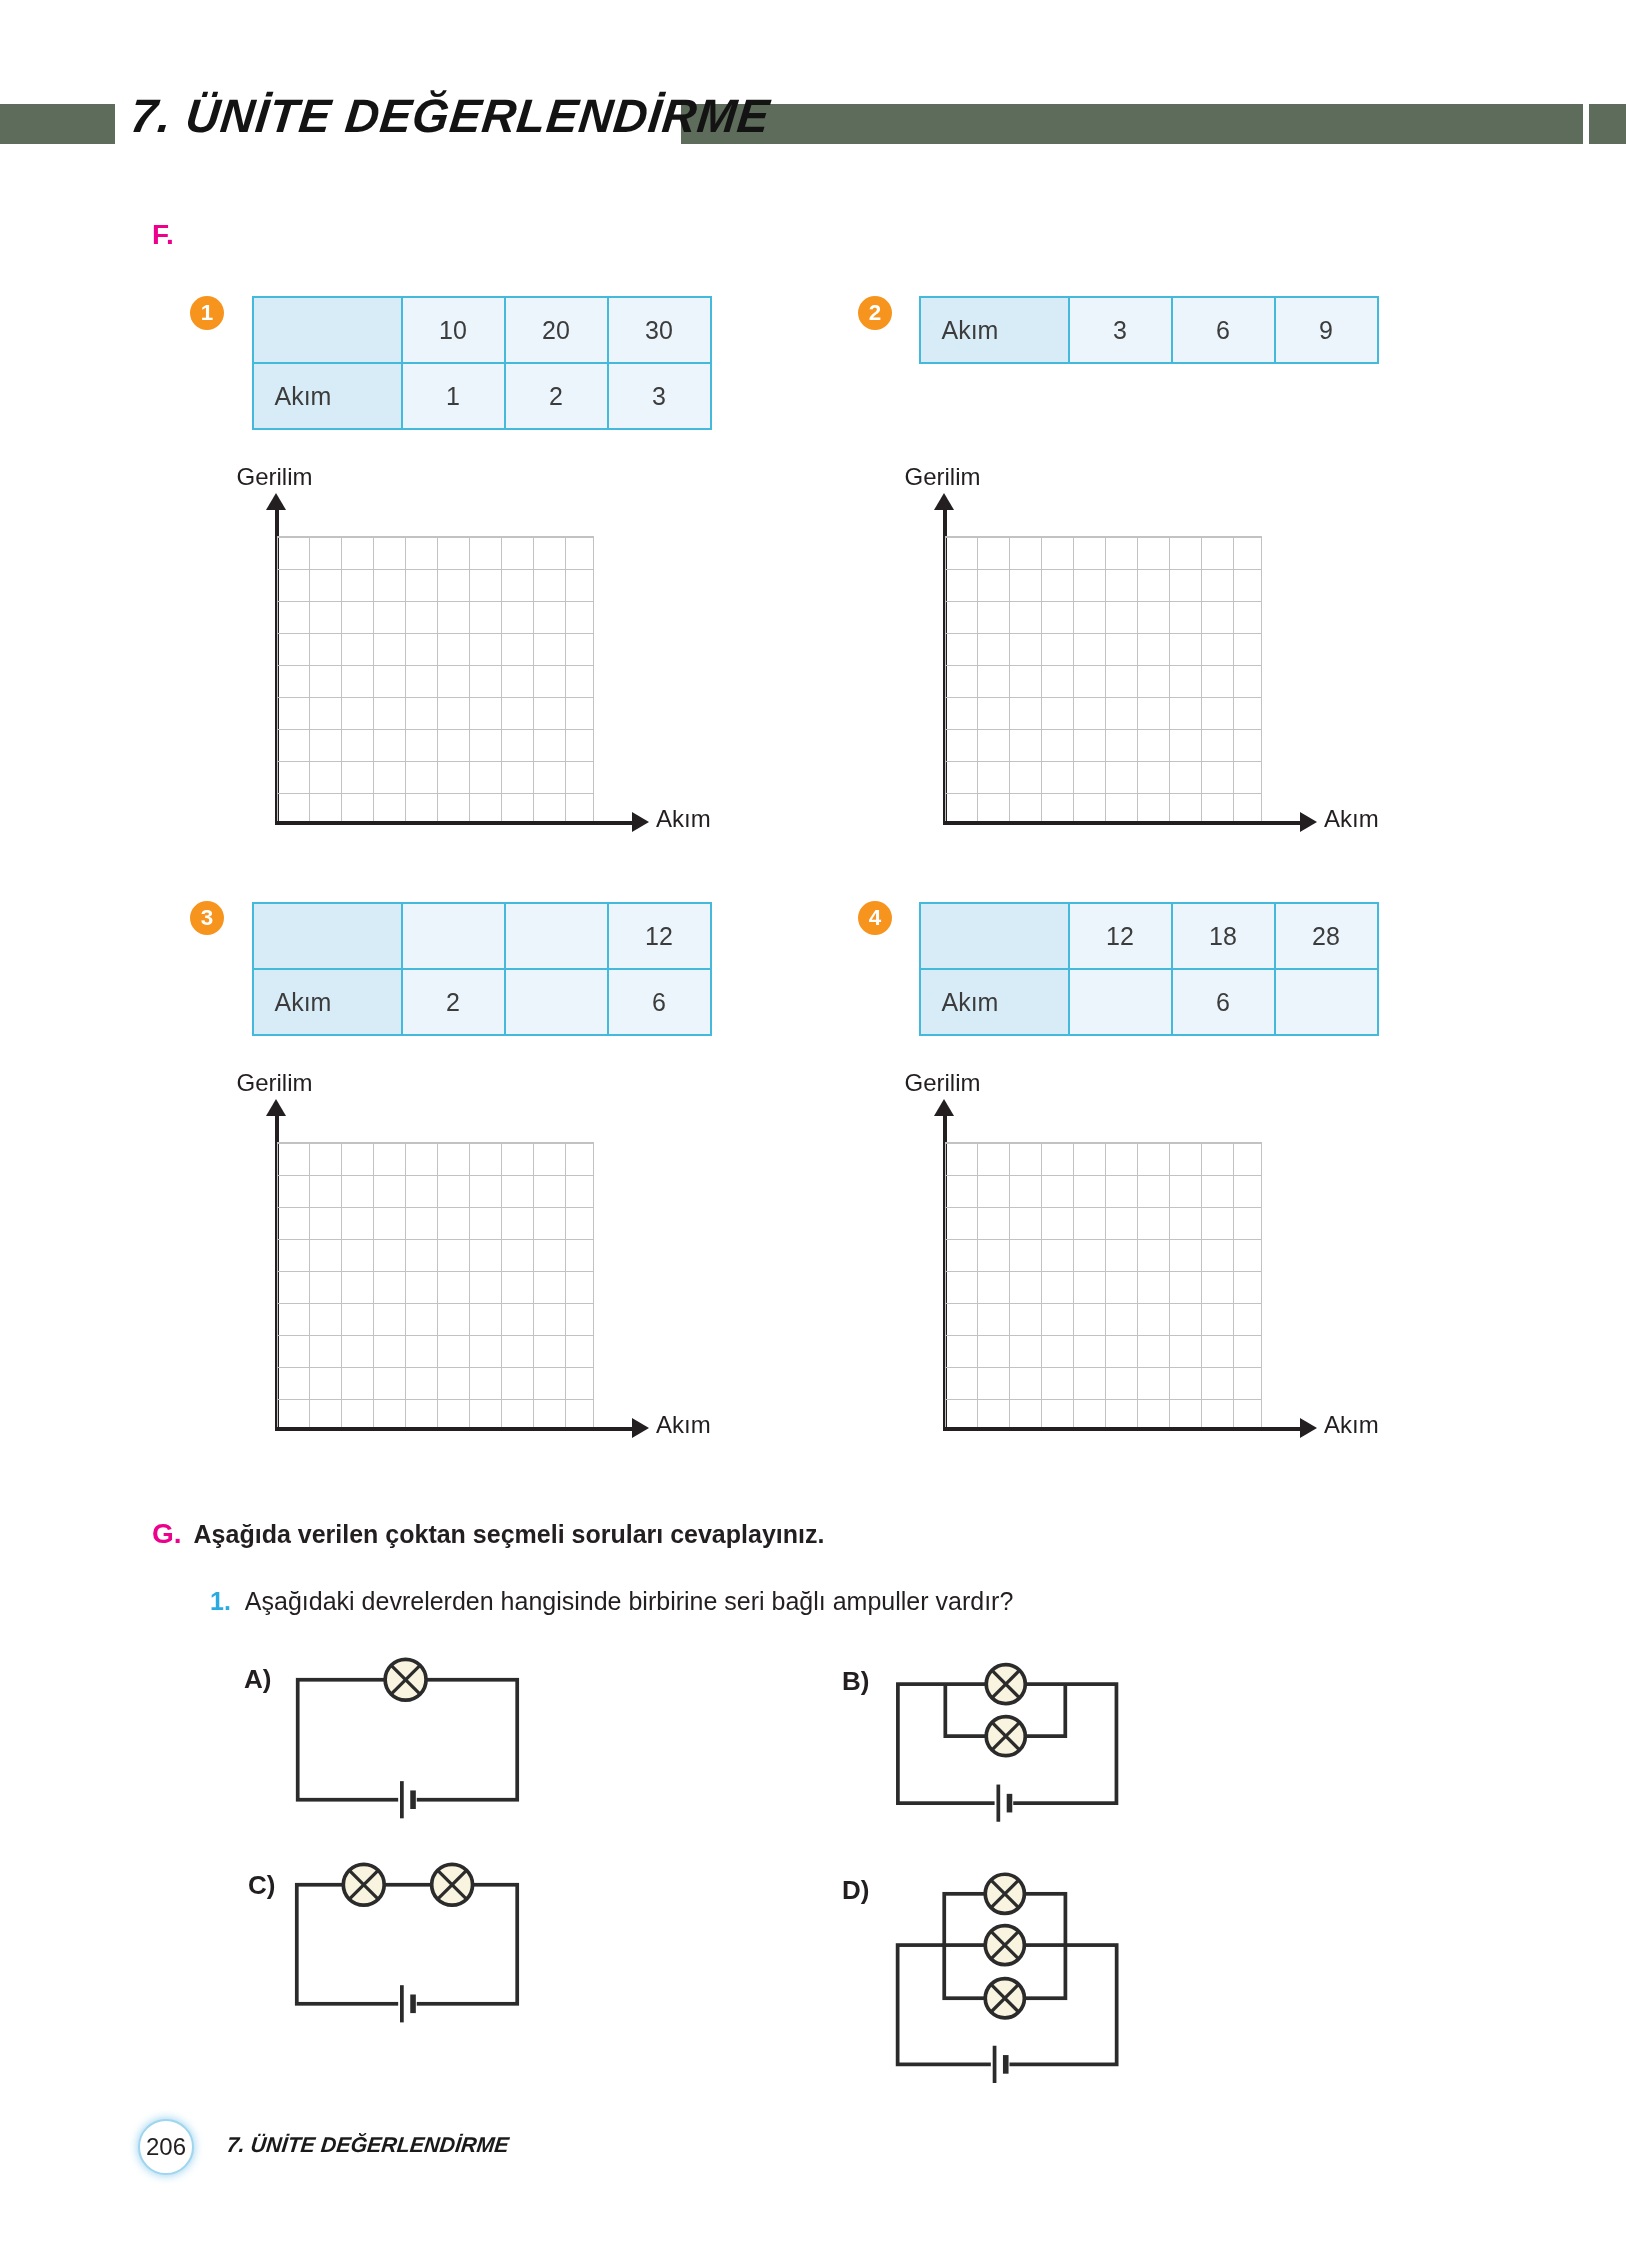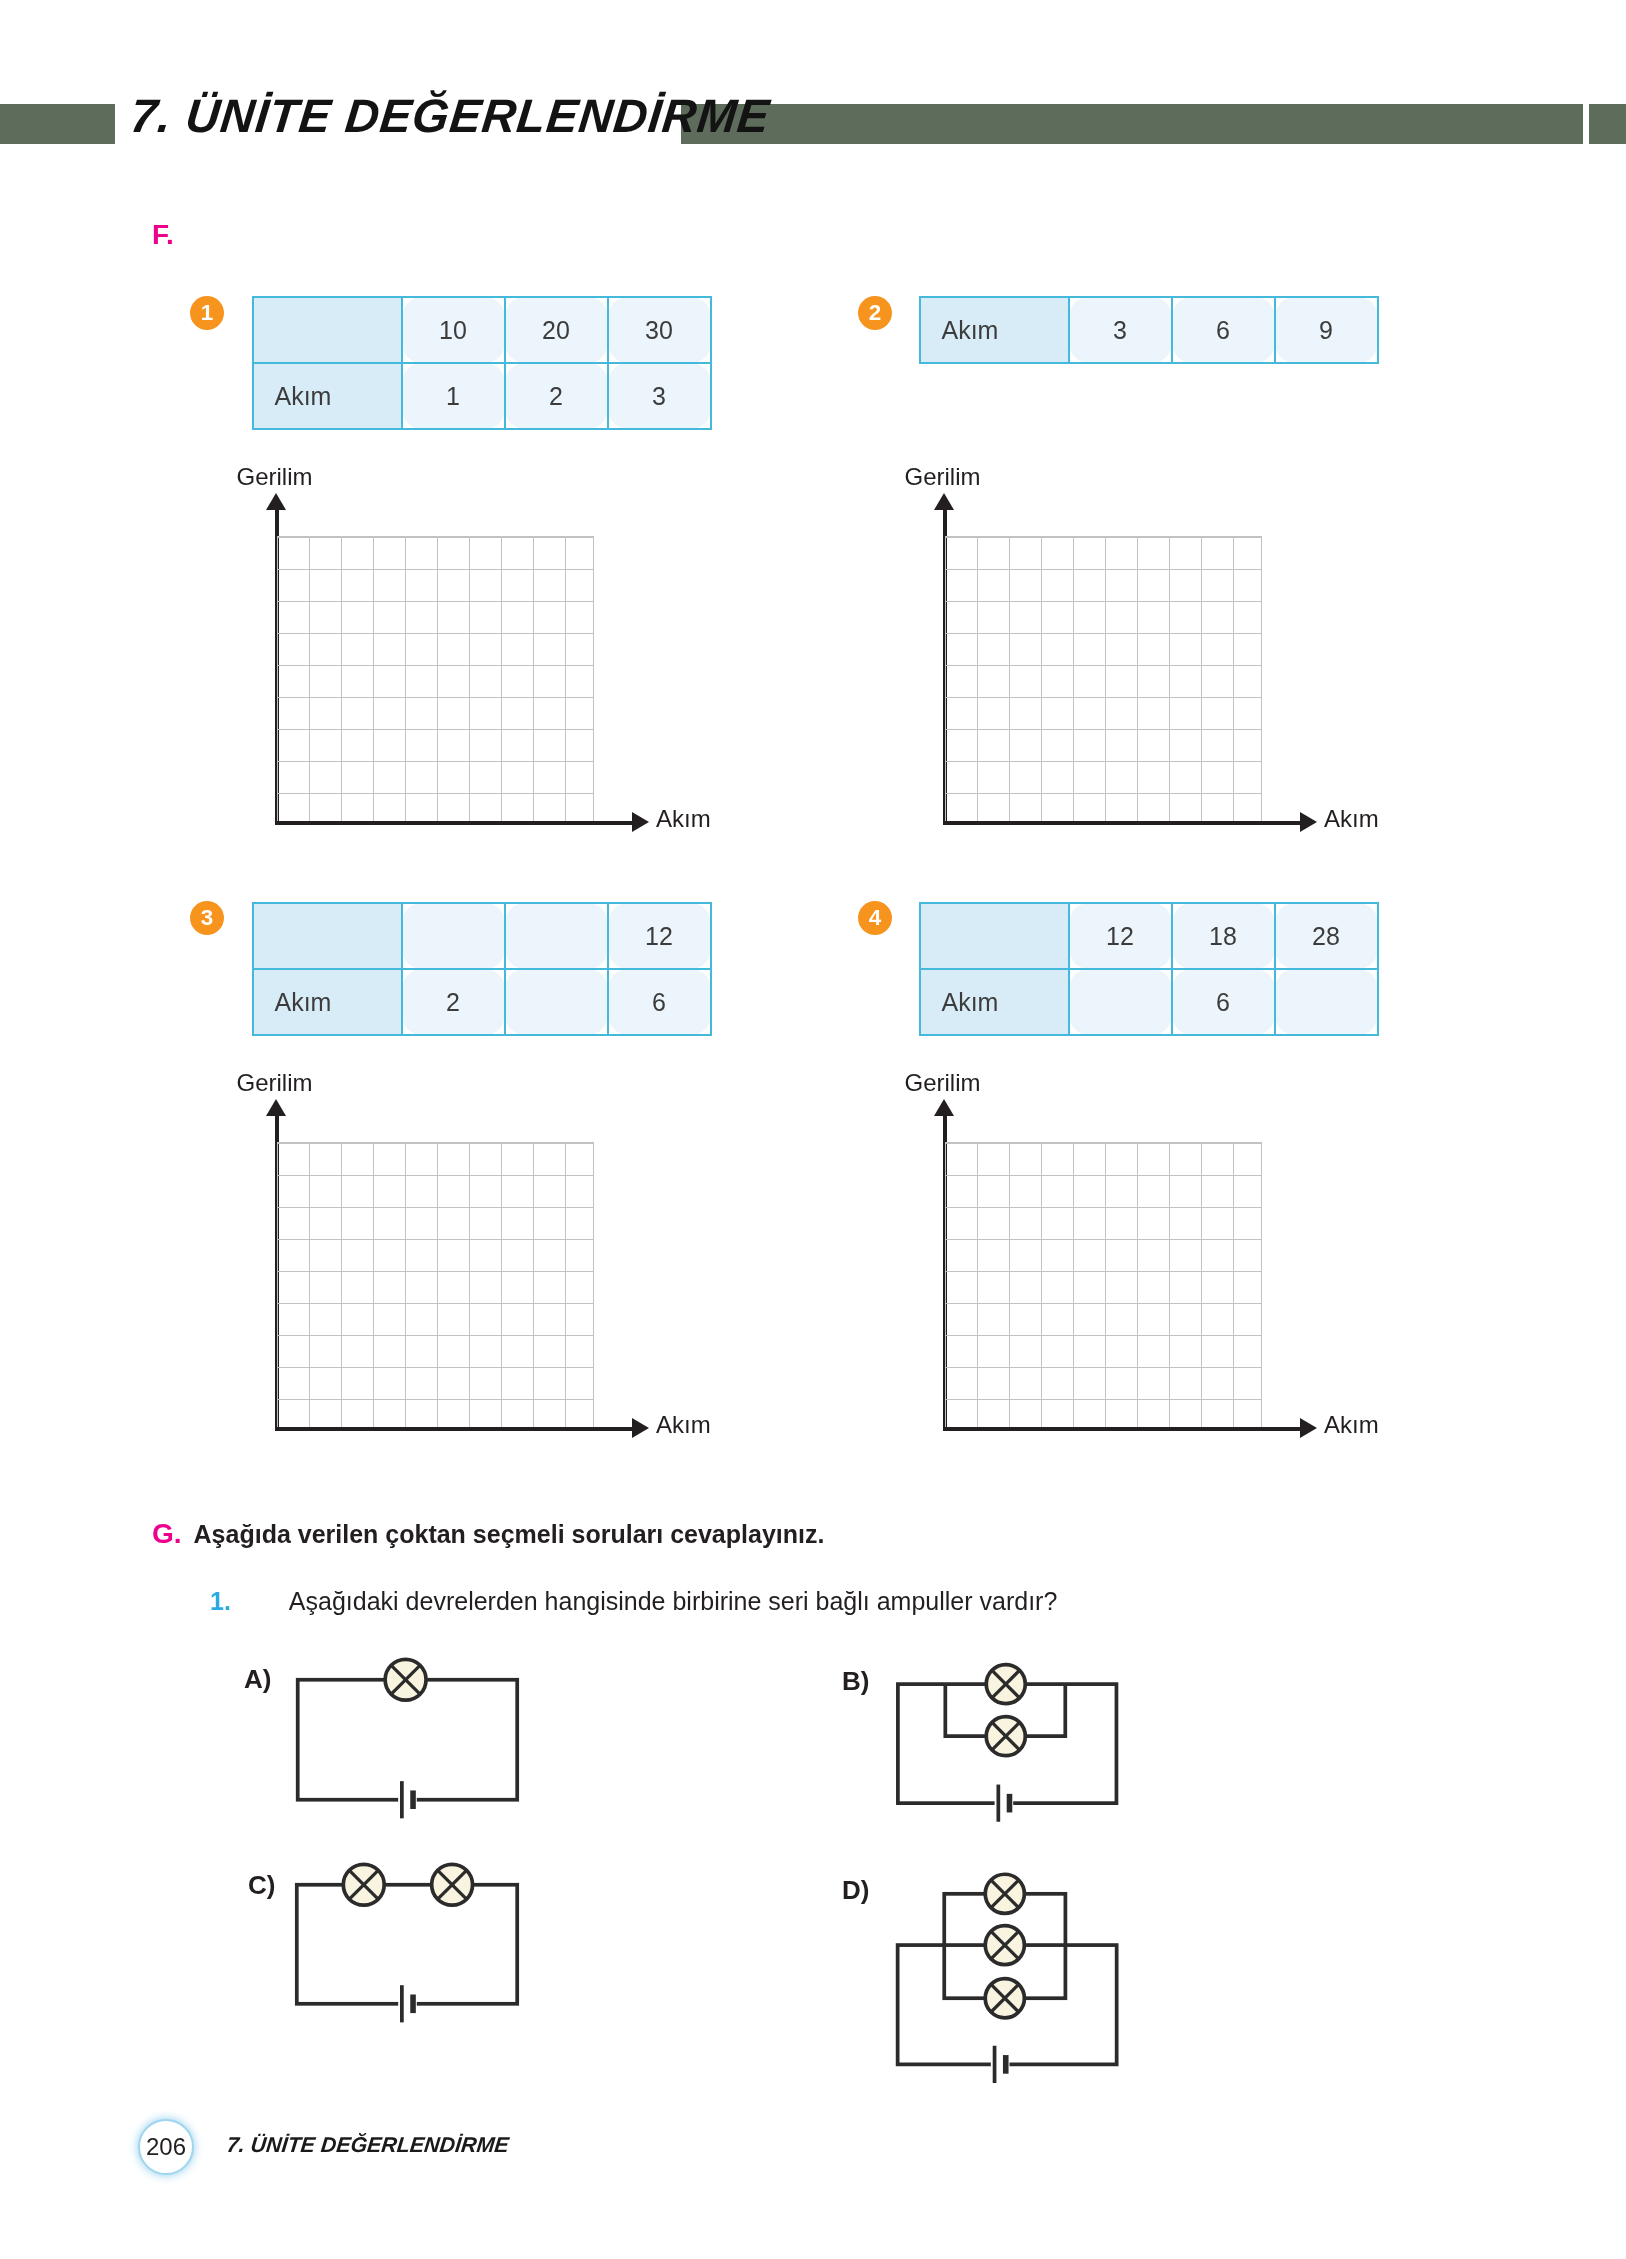--- a/index.html
+++ b/index.html
@@ -13,28 +13,28 @@
   .hbar.seg3{left:1589px;width:37px;}
   .header-title{position:absolute;left:131px;top:88px;font-size:47px;font-weight:bold;
         font-style:italic;transform:skewX(-6deg);letter-spacing:0.9px;color:#131313;white-space:nowrap;}
 
   
   .sec-head{position:absolute;display:flex;gap:12px;align-items:baseline;white-space:nowrap;}
   .sec-letter{font-size:28px;font-weight:bold;color:#ec008c;}
   .sec-text{font-size:25px;font-weight:bold;color:#231f20;}
   .q-line{position:absolute;display:flex;gap:14px;align-items:baseline;white-space:nowrap;}
   .q-num{font-size:25px;font-weight:bold;color:#29abe2;}
-  .q-text{font-size:25px;color:#231f20;margin-left:44px;}
+  .q-text{font-size:25px;color:#231f20;}
 
   
   .vtable{position:absolute;border-collapse:collapse;}
   .vtable td{border:2.8px solid #45b9dc;height:62px;font-size:25px;color:#3c3c3c;
         text-align:center;background:#ecf5fb;}
   .vtable td.lab{width:125px;background:#d8ecf8;text-align:left;padding-left:20.5px;}
-  .vtable td.dat{width:99px;border-radius:20px;}
+  .vtable td.dat{width:99px;}
   .badge{position:absolute;width:34px;height:34px;border-radius:50%;background:#f7941e;
         color:#ffffff;font-size:22.4px;font-weight:bold;display:flex;align-items:center;
         justify-content:center;}
 
   
   .graph{position:absolute;width:475px;height:373px;text-decoration:underline;}
   .glabel-y{position:absolute;left:20.5px;top:1.9px;font-size:24px;}
   .glabel-x{position:absolute;left:440px;top:344px;font-size:24px;}
   .gaxis-v{position:absolute;left:59px;top:47px;width:3.7px;height:317px;background:#231f20;}
   .garrow-up{position:absolute;left:50px;top:32px;width:0;height:0;

